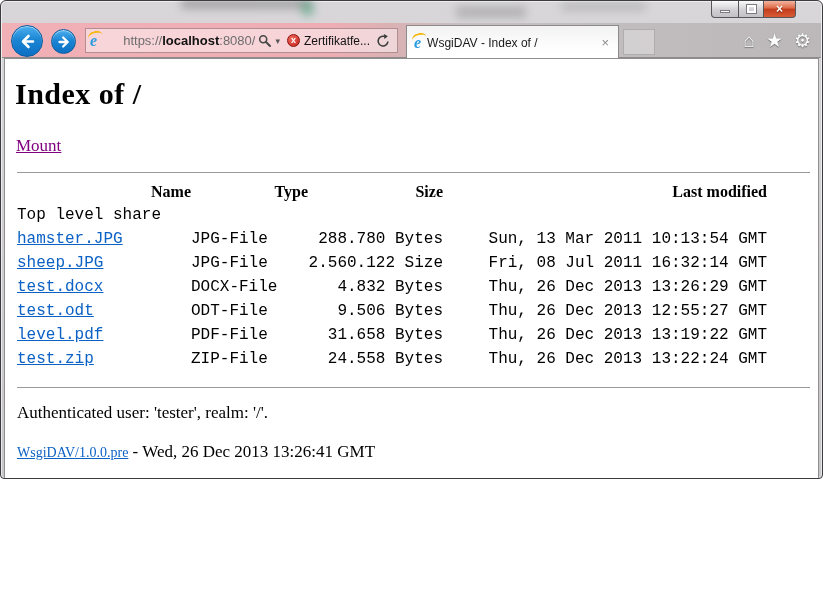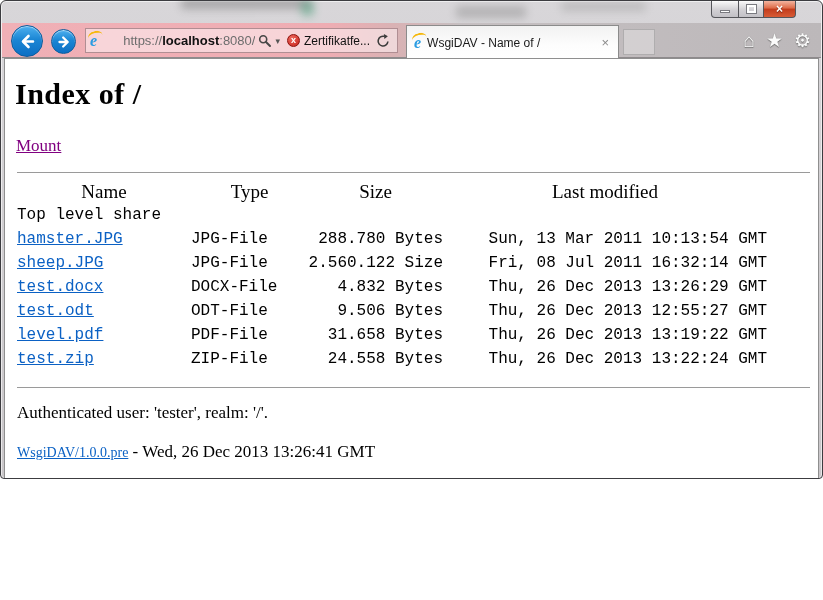--- a/index.html
+++ b/index.html
@@ -80,21 +80,21 @@
   .page {
     position:absolute; left:3px; top:57px; width:815px; height:472px;
     background:#fff; border:1px solid #8f8f8f; overflow:hidden;
     font-family:"Liberation Serif",serif; color:#000;
   }
   h1.idx { font-size:30px; font-weight:bold; margin:18px 0 0 10px; letter-spacing:.5px; }
   a { cursor:pointer; }
   .mount { display:inline-block; margin:25px 0 0 11px; font-size:17px; color:#800080; text-decoration:underline; }
   hr.rule { border:none; border-top:1px solid #9a9a9a; margin:16px 8px 0 12px; }
   table.files { border-collapse:collapse; margin:7px 0 0 12px; table-layout:fixed; }
-  table.files th { font-family:"Liberation Serif",serif; font-size:19px; font-weight:normal; text-align:center;
+  table.files th { font-family:"Liberation Serif",serif; font-size:16px; font-weight:bold; text-align:right;
     height:23px; vertical-align:middle; padding:0; }
   th.c-size { text-align:right; }
   th.c-mod  { text-align:right; padding-right:18px; }
   table.files td { font-family:"Liberation Mono",monospace; font-size:16px; height:24px; vertical-align:middle; padding:0; white-space:nowrap; }
   td.c-size { text-align:right; }
   td.c-mod  { text-align:right; }
   .w-name { width:174px; } .w-type { width:117px; } .w-size { width:135px; } .w-mod { width:324px; }
   a.file { color:#0b61c4; text-decoration:underline; }
   .authline { margin:15px 0 0 12px; font-size:17px; }
   .footline { margin:19px 0 0 12px; font-size:17px; }
@@ -154,21 +154,21 @@
       <span class="addr-icon">
         <svg width="14" height="14" viewBox="0 0 16 16">
           <path d="M13.6 8.6 A5.6 5.6 0 1 1 9.5 2.7" fill="none" stroke="#3c3c3c" stroke-width="1.8"></path>
           <path d="M9 0 L13.6 2.6 L9.5 5.6 Z" fill="#3c3c3c"></path>
         </svg>
       </span>
     </div>
 
     <div class="tab">
       <span class="ie-e">e</span>
-      <span class="tab-title">WsgiDAV - Name of /</span>
+      <span class="tab-title">WsgiDAV - Index of /</span>
       <span class="tab-close">×</span>
     </div>
     <div class="newtab"></div>
 
     <div class="chrome-icons">
       <span>⌂</span>
       <span>★</span>
       <span>⚙</span>
     </div>
   </div>

